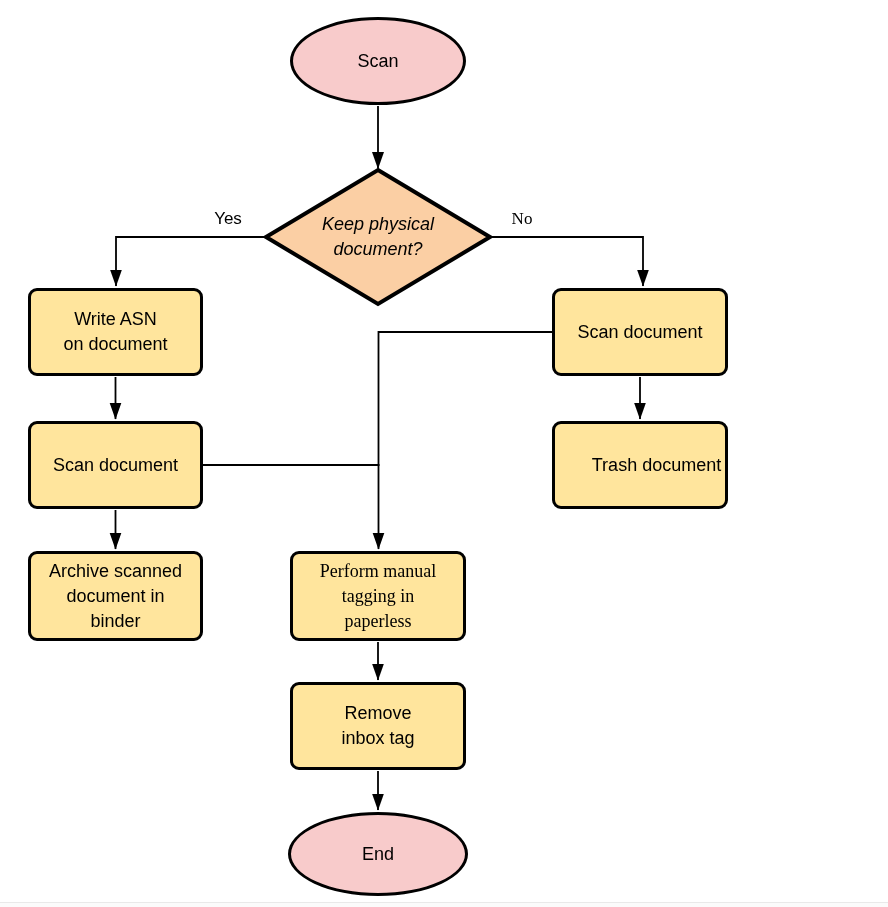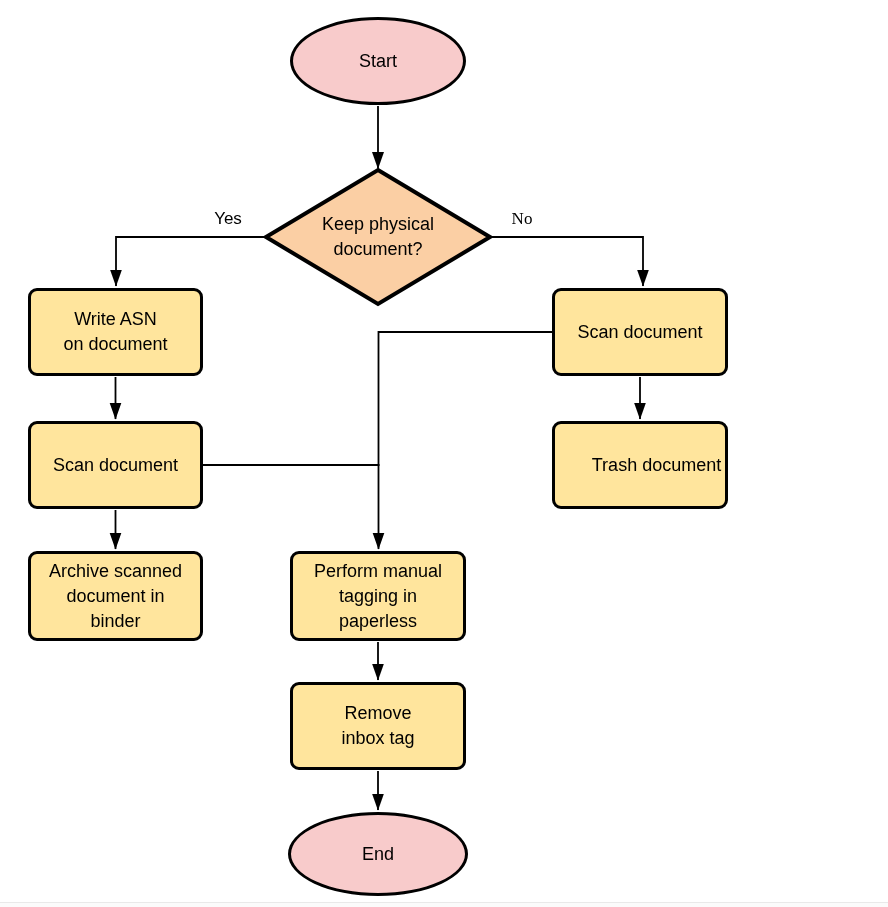--- a/index.html
+++ b/index.html
@@ -43,20 +43,21 @@
   }
   .decision-label {
     position: absolute;
     display: flex;
     align-items: center;
     justify-content: center;
     text-align: center;
     white-space: pre-line;
     font-size: 18px;
     line-height: 25px;
+    font-style: italic;
   }
   .edge-label {
     position: absolute;
     font-size: 17px;
     text-align: center;
     width: 56px;
   }
   .annotation {
     position: absolute;
     font-style: italic;
@@ -94,21 +95,21 @@
     <path class="edge" d="M640,377 L640,419" marker-end="url(#arrowhead)"></path>
     <path class="edge" d="M552,332 L378.5,332 L378.5,549" marker-end="url(#arrowhead)"></path>
     <path class="edge" d="M203,465 L379.5,465"></path>
     <path class="edge" d="M378,642 L378,680" marker-end="url(#arrowhead)"></path>
     <path class="edge" d="M378,771 L378,810" marker-end="url(#arrowhead)"></path>
 
     <polygon points="378,170 490,237 378,304 266,237" fill="#fbcfa4" stroke="#000000" stroke-width="4" style="fill: rgb(251, 207, 164);"></polygon>
   </svg>
 
   <div class="node terminator" style="left: 290px; top: 17px; width: 176px; height: 88px; background-color: rgb(248, 203, 203);">
-    <span>Start</span>
+    <span>Scan</span>
   </div>
 
   <div class="decision-label" style="left:276px; top:198px; width:204px; height:78px;">Keep physical
 document?</div>
 
   <div class="edge-label" style="left:200px; top:209px;">Yes</div>
   <div class="edge-label" style="left:494px; top:209px;font-family:Liberation Serif, serif;">No</div>
 
   <div class="node process" style="left: 28px; top: 288px; width: 175px; height: 88px; background-color: rgb(255, 229, 157);">
     <span>Write ASN
@@ -126,21 +127,21 @@
   </div>
 
   <div class="node process" style="left: 552px; top: 288px; width: 176px; height: 88px; background-color: rgb(255, 229, 157);">
     <span>Scan document</span>
   </div>
 
   <div class="node process" style="left: 552px; top: 421px; width: 176px; height: 88px; background-color: rgb(255, 229, 157); padding-left: 33px;">
     <span>Trash document</span>
   </div>
 
-  <div class="node process" style="left: 290px; top: 551px; width: 176px; height: 90px; background-color: rgb(255, 229, 157);">
+  <div class="node process" style="left: 290px; top: 551px; width: 176px; height: 90px; background-color: rgb(255, 229, 157); font-family: Liberation Serif, serif;">
     <span>Perform manual
 tagging in
 paperless</span>
   </div>
 
 
   <div class="node process" style="left: 290px; top: 682px; width: 176px; height: 88px; background-color: rgb(255, 229, 157); justify-content: center;">
     <span>Remove
 inbox tag</span>
   </div>

